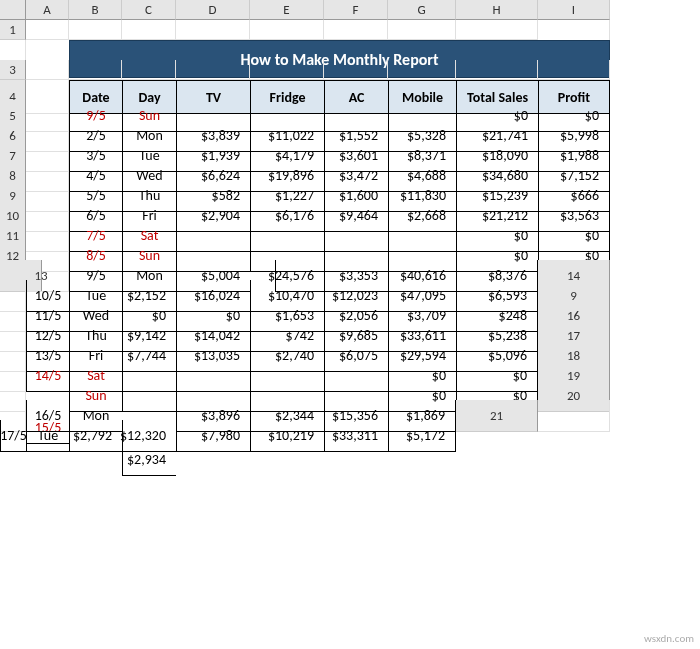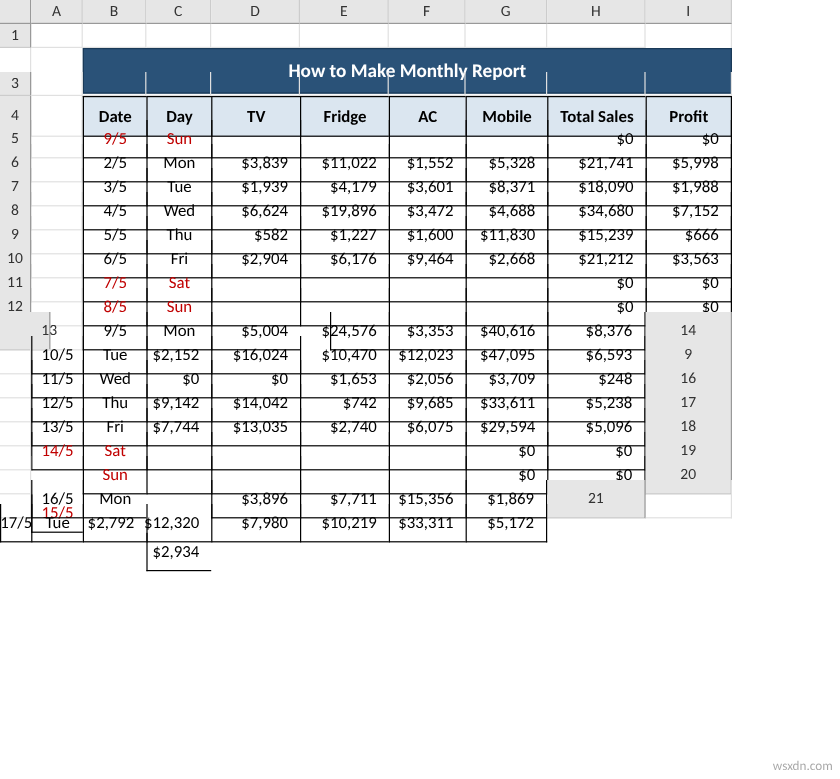--- a/index.html
+++ b/index.html
@@ -288,21 +288,21 @@
       <div class="cell td" style="height: 32px;"></div>
       <div class="cell td" style="height: 32px;"></div>
       <div class="cell td money" style="height: 32px;">$0</div>
       <div class="cell td last money" style="height: 32px;">$0</div>
       <div class="row-header" style="height: 32px;">20</div>
       <div class="cell" style="height: 32px;"></div>
       <div class="cell td" style="height: 32px; justify-content: center;">16/5</div>
       <div class="cell td" style="height: 32px; justify-content: center;">Mon</div>
       <div class="cell td money" style="height: 32px; margin-top: 44px;">$2,934</div>
       <div class="cell td money" style="height: 32px;">$3,896</div>
-      <div class="cell td money" style="height: 32px;">$7,711</div>
+      <div class="cell td money" style="height: 32px;">$2,344</div>
       <div class="cell td money" style="height: 32px;">$15,356</div>
       <div class="cell td last money" style="height: 32px;">$1,869</div>
       <div class="row-header" style="height: 32px;">21</div>
       <div class="cell" style="height: 32px;"></div>
       <div class="cell td" style="height: 32px; justify-content: center;">17/5</div>
       <div class="cell td" style="height: 32px; justify-content: center;">Tue</div>
       <div class="cell td money" style="height: 32px;">$2,792</div>
       <div class="cell td money" style="height: 32px;">$12,320</div>
       <div class="cell td money" style="height: 32px;">$7,980</div>
       <div class="cell td money" style="height: 32px;">$10,219</div>

